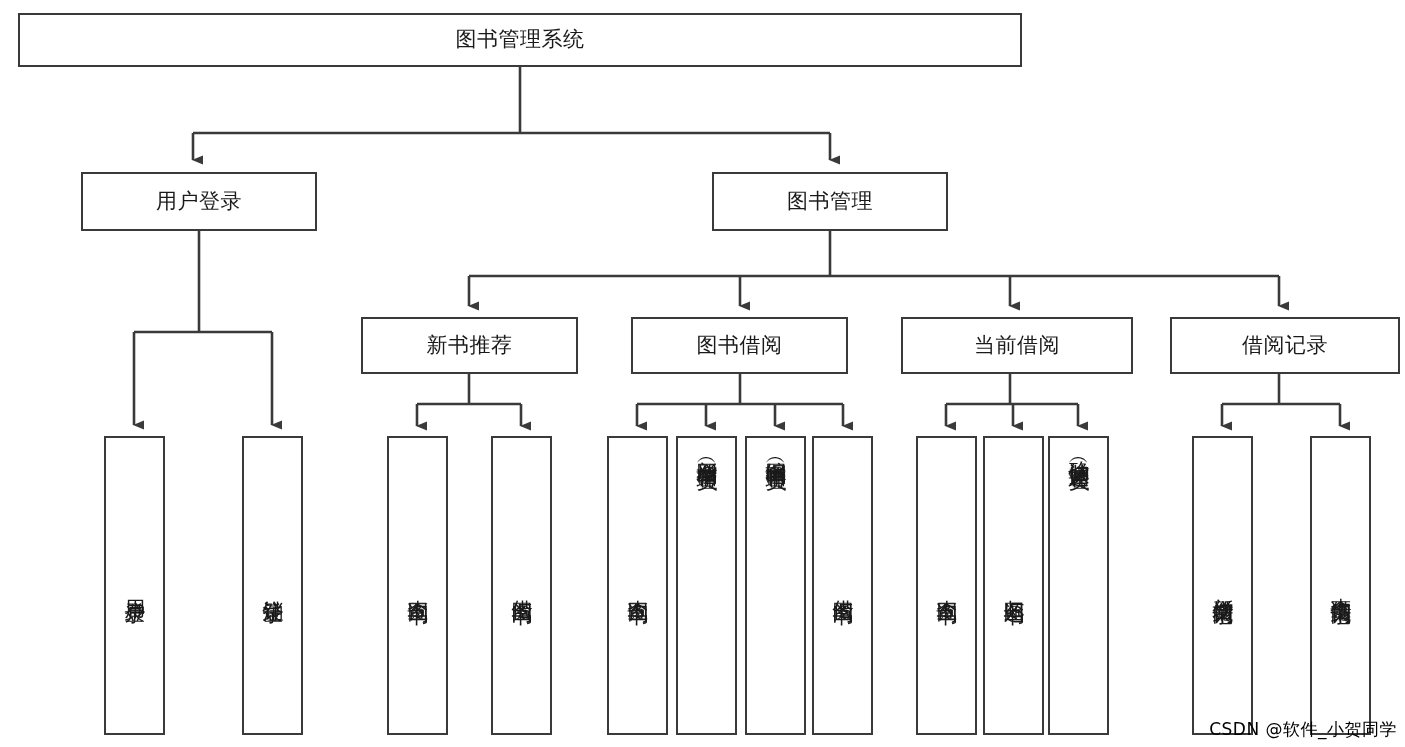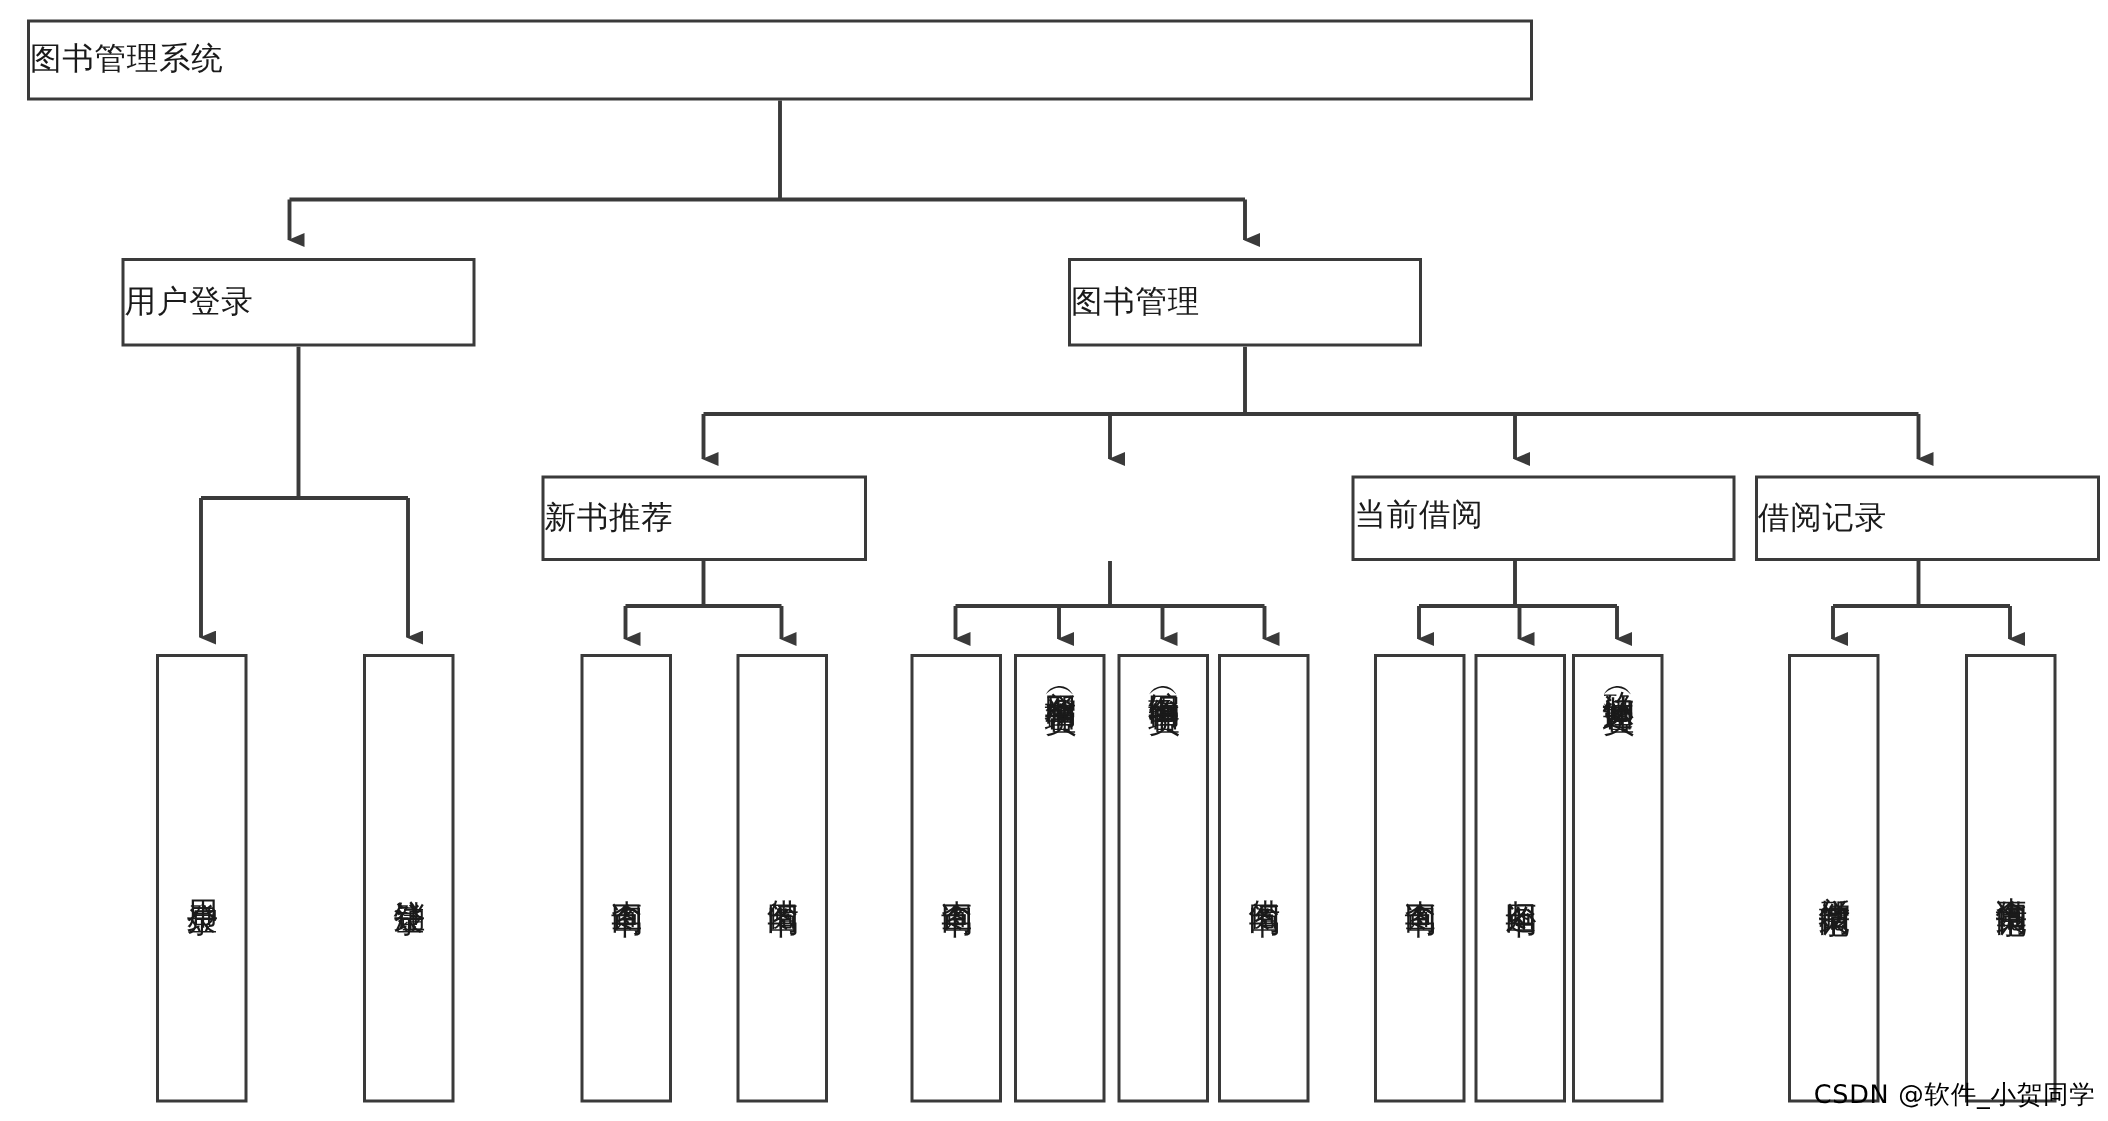--- a/index.html
+++ b/index.html
@@ -26,20 +26,21 @@
     height: 747px;
     pointer-events: none;
   }
   .node {
     position: absolute;
     box-sizing: border-box;
     border: 2px solid #3a3a3a;
     background: #ffffff;
     display: flex;
     align-items: center;
+    justify-content: center;
     color: #1a1a1a;
   }
   .node-h .node-label {
     font-size: 21px;
     line-height: 1.2;
     letter-spacing: 0.5px;
     white-space: nowrap;
   }
   .node-v {
     align-items: flex-start;
@@ -132,21 +133,24 @@
   <div class="node node-h" style="left:81px; top:172px; width:236px; height:59px;">
     <span class="node-label">用户登录</span>
   </div>
   <div class="node node-h" style="left:712px; top:172px; width:236px; height:59px;">
     <span class="node-label">图书管理</span>
   </div>
 
   <div class="node node-h" style="left:361px; top:317px; width:217px; height:57px;">
     <span class="node-label">新书推荐</span>
   </div>
-  <div class="node node-h" style="left:901px; top:317px; width:256px; height:57px;font-family:Liberation Mono, monospace;">
+  <div class="node node-h" style="left:631px; top:317px; width:217px; height:57px;">
+    <span class="node-label">图书借阅</span>
+  </div>
+  <div class="node node-h" style="left:901px; top:317px; width:232px; height:57px;">
     <span class="node-label">当前借阅</span>
   </div>
   <div class="node node-h" style="left:1170px; top:317px; width:230px; height:57px;">
     <span class="node-label">借阅记录</span>
   </div>
 
   <div class="node node-v center-v" style="left:104px; top:436px; width:61px; height:299px;">
     <span class="node-label">用户登录</span>
   </div>
   <div class="node node-v center-v" style="left:242px; top:436px; width:61px; height:299px;">

